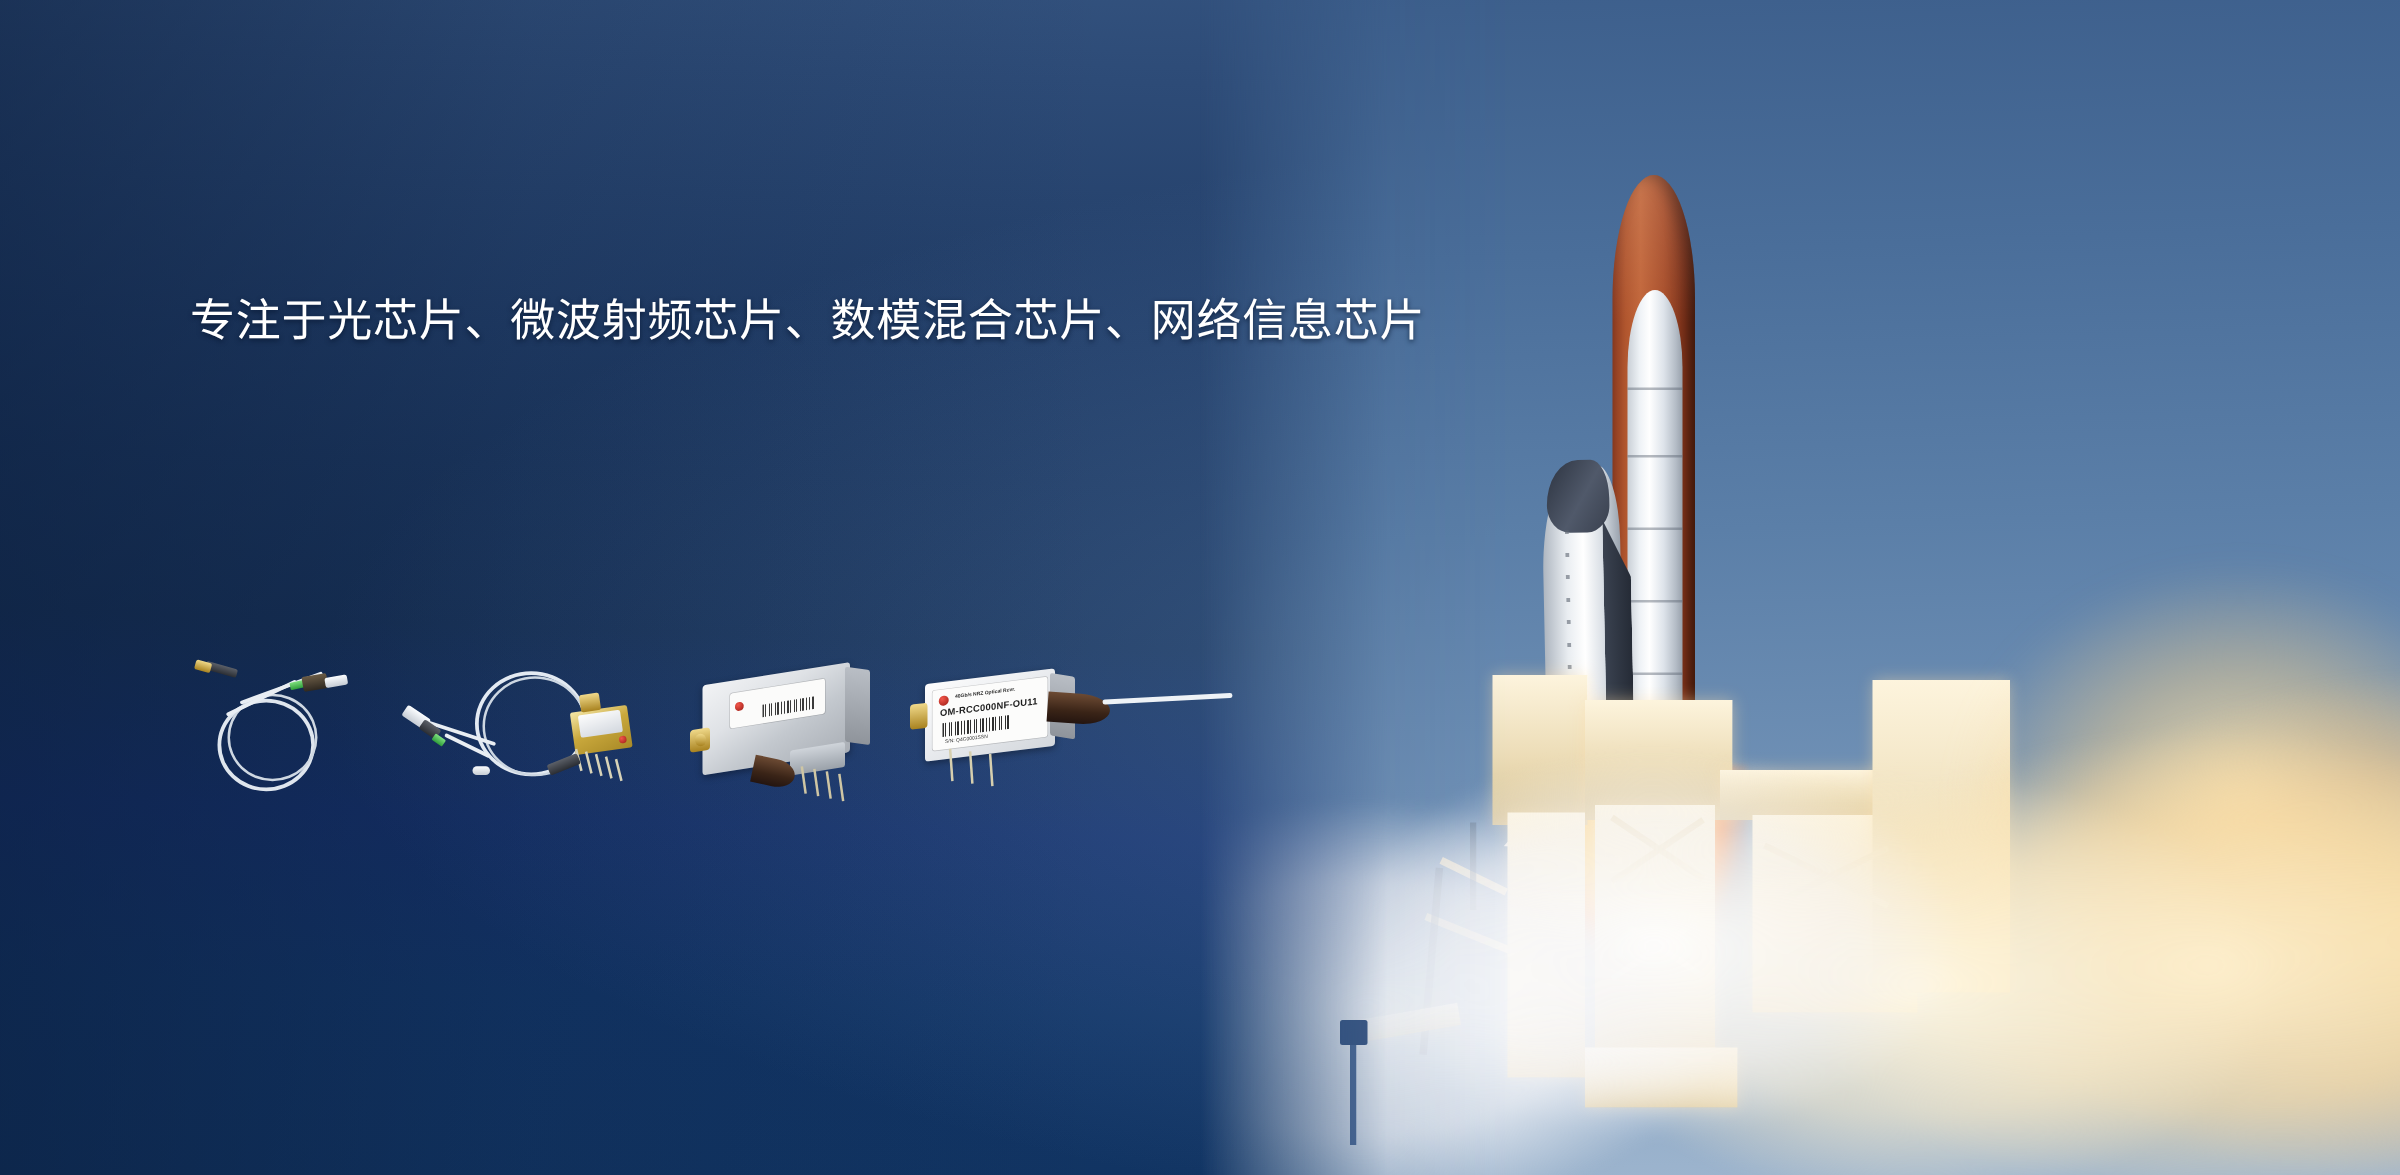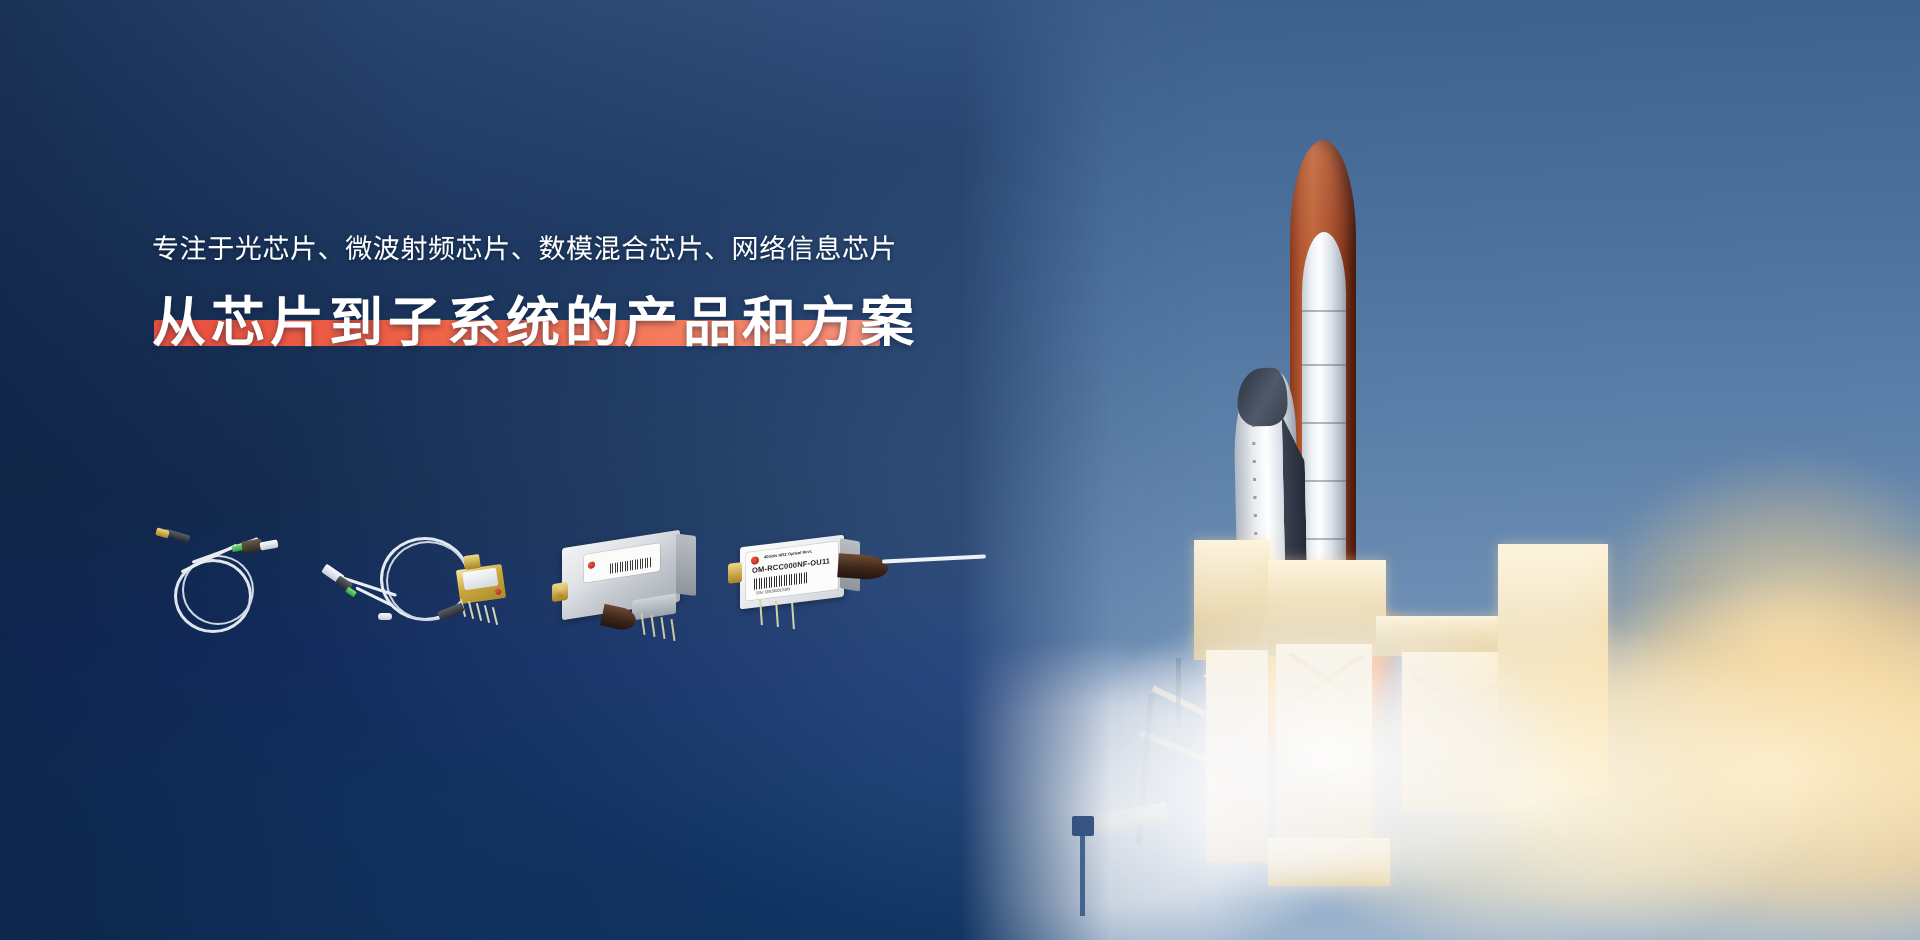--- a/index.html
+++ b/index.html
@@ -126,21 +126,21 @@
   .glow{
     position:absolute; right:-120px; bottom:40px; width:620px; height:520px;
     background:radial-gradient(50% 50% at 60% 50%, rgba(255,233,180,.85) 0%, rgba(255,214,140,.45) 38%, rgba(255,200,120,0) 72%);
     filter:blur(14px);
   }
 
   
   .copy{ position:absolute; left:152px; top:228px; width:1000px; }
 
   .sub{
-    color:#ffffff; font-size:27px; line-height:1.62; letter-spacing:.6px;
+    color:#ffffff; font-size:36px; line-height:1.62; letter-spacing:.6px;
     font-weight:400; text-shadow:0 1px 4px rgba(6,22,48,.78);
     white-space:nowrap;
   }
 
   .headline-wrap{ position:relative; margin-top:20px; display:inline-block; }
   .hl-bar{
     position:absolute; left:2px; bottom:6px; width:726px; height:26px;
     background:linear-gradient(90deg,#e8503f 0%, #ef6347 38%, #f4795b 68%, #f88a6d 88%, #f9917a 100%);
     border-radius:2px;
   }
@@ -247,24 +247,20 @@
     <div style="position:absolute;left:120px;bottom:24px;width:5px;height:82px;background:#54709a;"></div>
     <div style="position:absolute;left:112px;bottom:104px;width:22px;height:20px;background:#3f5b86;border-radius:2px;"></div>
   </div>
 
   <div class="vignette"></div>
 
   <div class="copy">
 
     <div class="sub">专注于光芯片、微波射频芯片、数模混合芯片、网络信息芯片</div>
 
-    <div class="headline-wrap">
-      <div class="hl-bar"></div>
-      <div class="headline">从芯片到子系统的产品和方案</div>
-    </div>
   </div>
 
   <div class="products">
 
     <div class="prod" style="left:0;top:0;width:160px;height:110px;">
       <div class="loop" style="left:24px;top:32px;width:78px;height:74px;border-color:#dfe6ee;"></div>
       <div class="loop" style="left:32px;top:28px;width:72px;height:70px;border-width:2px;border-color:#cfd8e2;"></div>
       <div class="fiber" style="left:28px;top:30px;width:62px;height:2.5px;transform:rotate(-26deg);"></div>
       <div class="fiber" style="left:40px;top:22px;width:70px;height:2.5px;transform:rotate(-20deg);"></div>
       <div class="conn-blk" style="left:14px;top:5px;width:26px;height:7px;transform:rotate(16deg);"></div>

